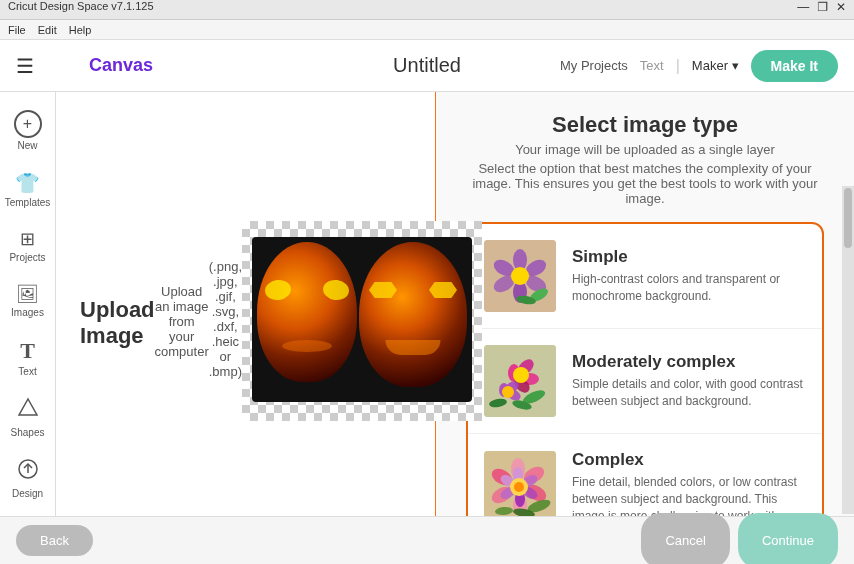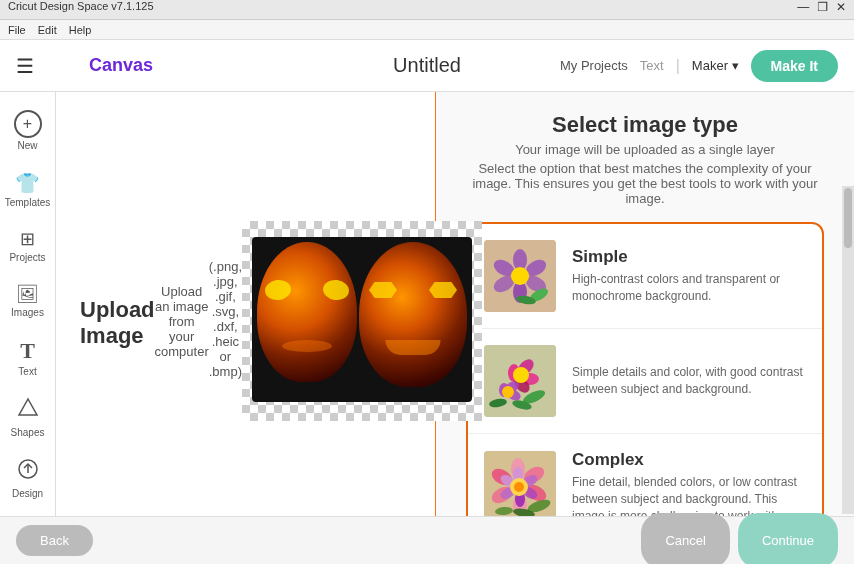--- a/index.html
+++ b/index.html
@@ -480,20 +480,21 @@
               <ellipse cx="28" cy="42" rx="5" ry="7" fill="#ab47bc" transform="rotate(60 28 42)" opacity="0.9"></ellipse>
               <ellipse cx="30" cy="50" rx="5" ry="7" fill="#ab47bc" transform="rotate(120 30 50)" opacity="0.85"></ellipse>
               <circle cx="24" cy="47" r="6" fill="#ffc107"></circle>
 
               <ellipse cx="50" cy="52" rx="12" ry="5" fill="#43a047" transform="rotate(-25 50 52)"></ellipse>
               <ellipse cx="38" cy="60" rx="10" ry="4" fill="#388e3c" transform="rotate(15 38 60)"></ellipse>
               <ellipse cx="14" cy="58" rx="9" ry="4" fill="#2e7d32" transform="rotate(-10 14 58)"></ellipse>
             </svg>
           </div>
           <div class="type-info">
+            <div class="type-name">Moderately complex</div>
             <div class="type-desc">Simple details and color, with good contrast between subject and background.</div>
           </div>
         </div>
 
         <div class="image-type-item">
           <div class="type-thumbnail thumb-complex">
             <svg width="72" height="72" viewBox="0 0 72 72">
               <rect width="72" height="72" fill="#d4c090"></rect>
 
               <ellipse cx="34" cy="18" rx="7" ry="11" fill="#f48fb1" opacity="0.8"></ellipse>

